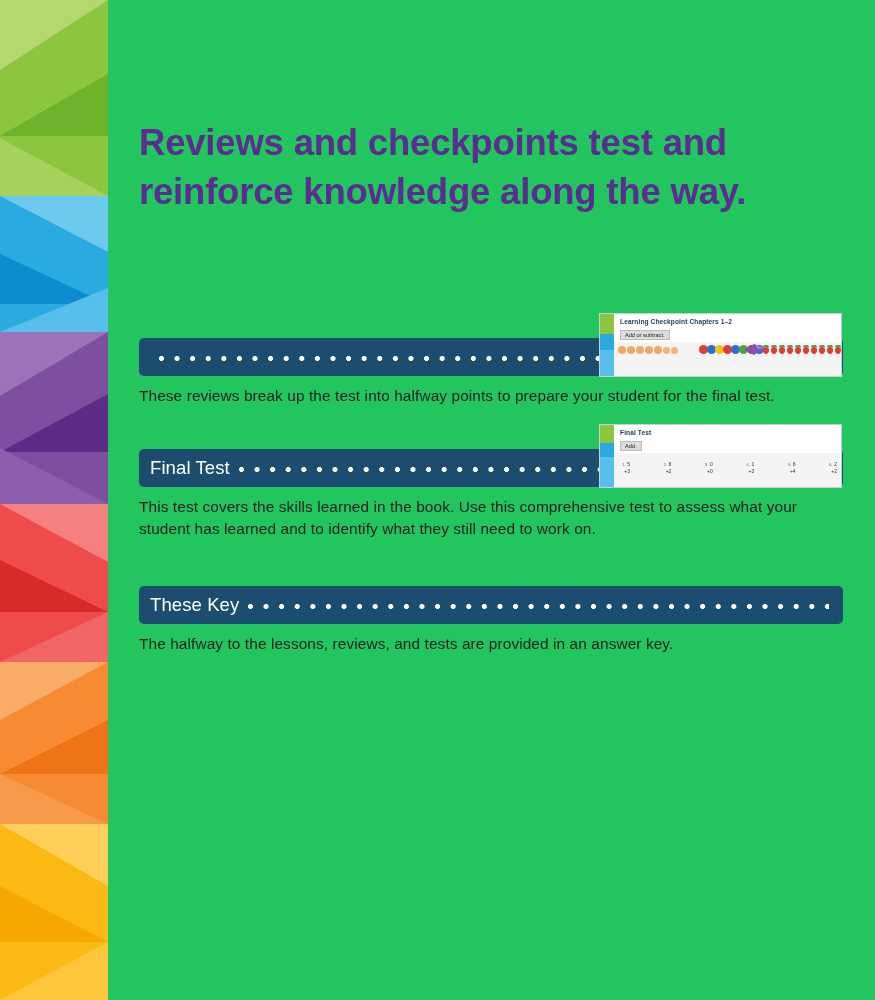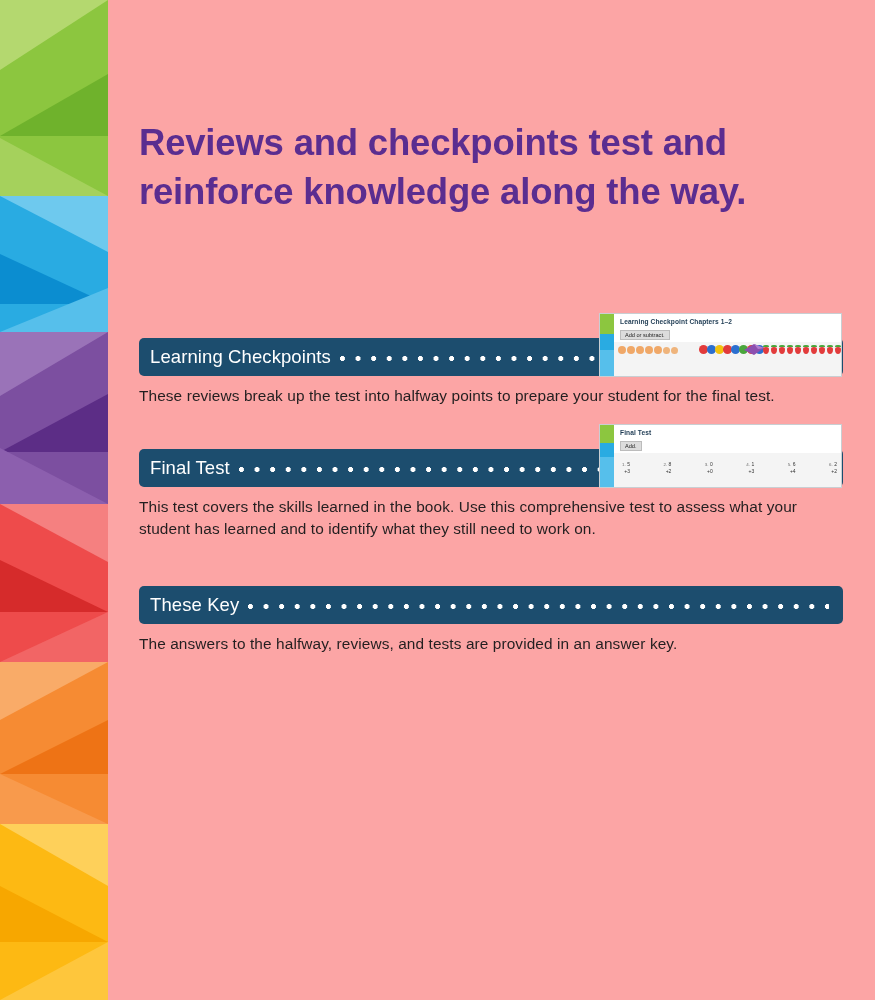--- a/index.html
+++ b/index.html
@@ -29,21 +29,21 @@
   .strip-band .tri {
     position: absolute;
     width: 0; height: 0;
   }
 
   
   .page {
     position: absolute;
     left: 108px; top: 0;
     width: 767px; height: 1000px;
-    background: #fca5a5;
+    background: #22c55e;
   }
 
   .headline {
     position: absolute;
     left: 31px;
     top: 95px;
     width: 680px;
     color: #5b2d90;
     font-size: 36.5px;
     font-weight: bold;
@@ -261,21 +261,20 @@
     <div class="tri" style="border-right:108px solid #fec63c;border-top:58px solid transparent;left:0;top:118px"></div>
   </div>
 </div>
 
 <div class="page">
 
   <h1 class="headline">Reviews and checkpoints test and reinforce knowledge along the way.</h1>
 
   <div class="section sec-1">
     <div class="bar">
-      <span class="bar-label">Learning Checkpoints</span>
       <span class="leader"></span>
     </div>
 
     <div class="thumb thumb-1">
       <div class="thumb-stripe">
         <span style="height:20px;background:#8cc63f"></span>
         <span style="height:16px;background:#29abe2"></span>
         <span style="height:28px;background:#56bfeb"></span>
       </div>
       <div class="thumb-title">Learning Checkpoint Chapters 1–2</div>
@@ -397,16 +396,16 @@
     </div>
 
     <p class="para w2">This test covers the skills learned in the book. Use this comprehensive test to assess what your student has learned and to identify what they still need to work on.</p>
   </div>
 
   <div class="section sec-3">
     <div class="bar">
       <span class="bar-label">These Key</span>
       <span class="leader"></span>
     </div>
-    <p class="para w3">The answers to the halfway, reviews, and tests are provided in an answer key.</p>
+    <p class="para w3">The halfway to the lessons, reviews, and tests are provided in an answer key.</p>
   </div>
 
 </div>
 
 </body></html>

